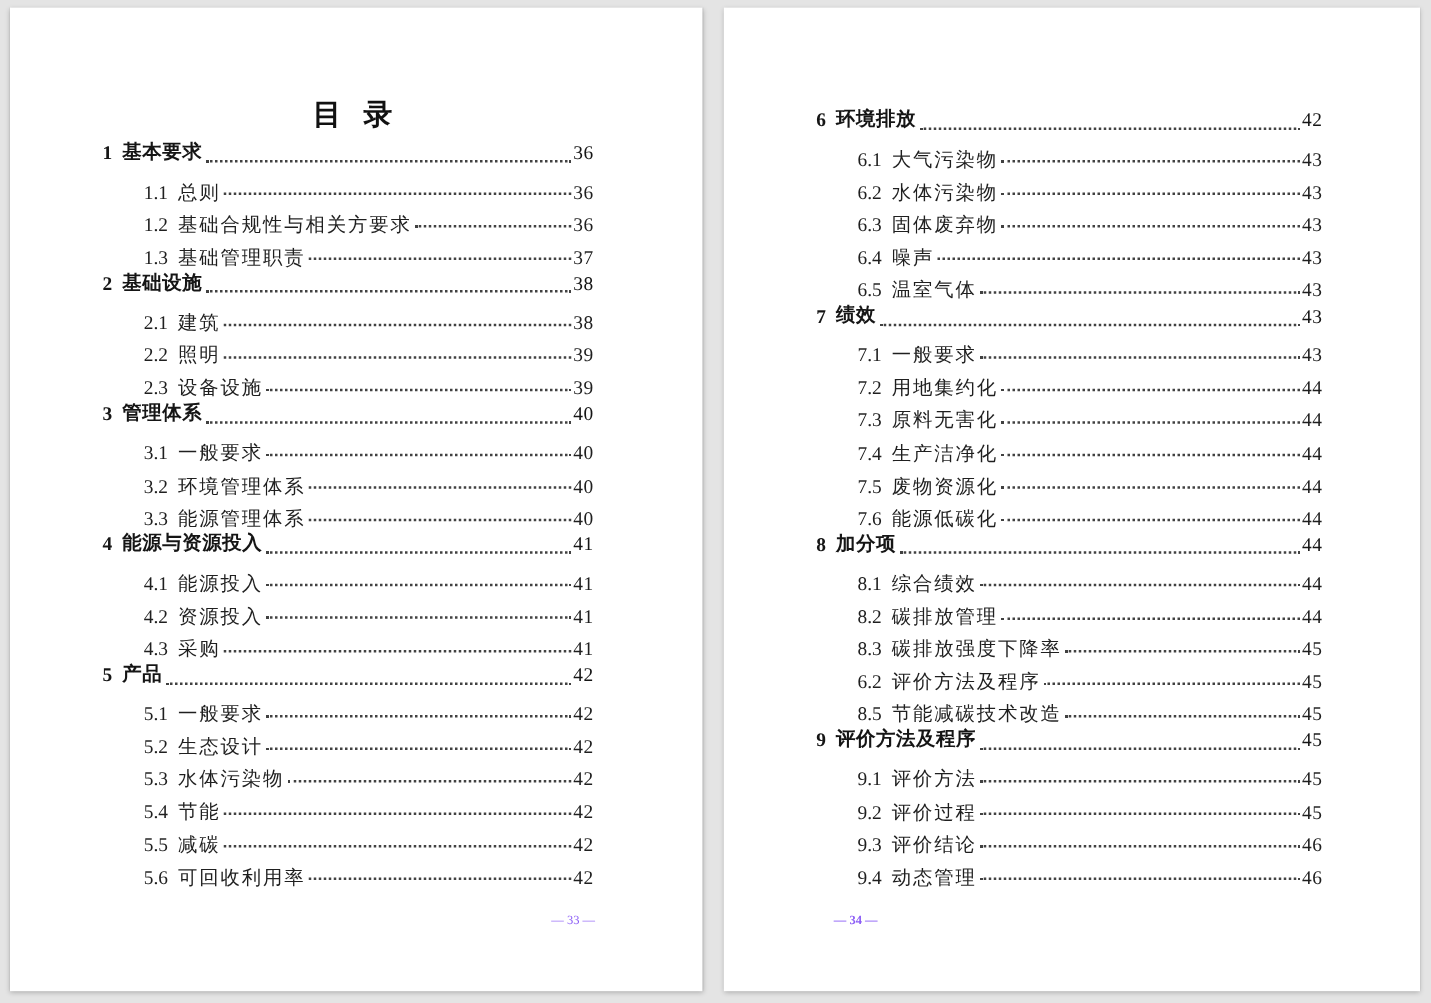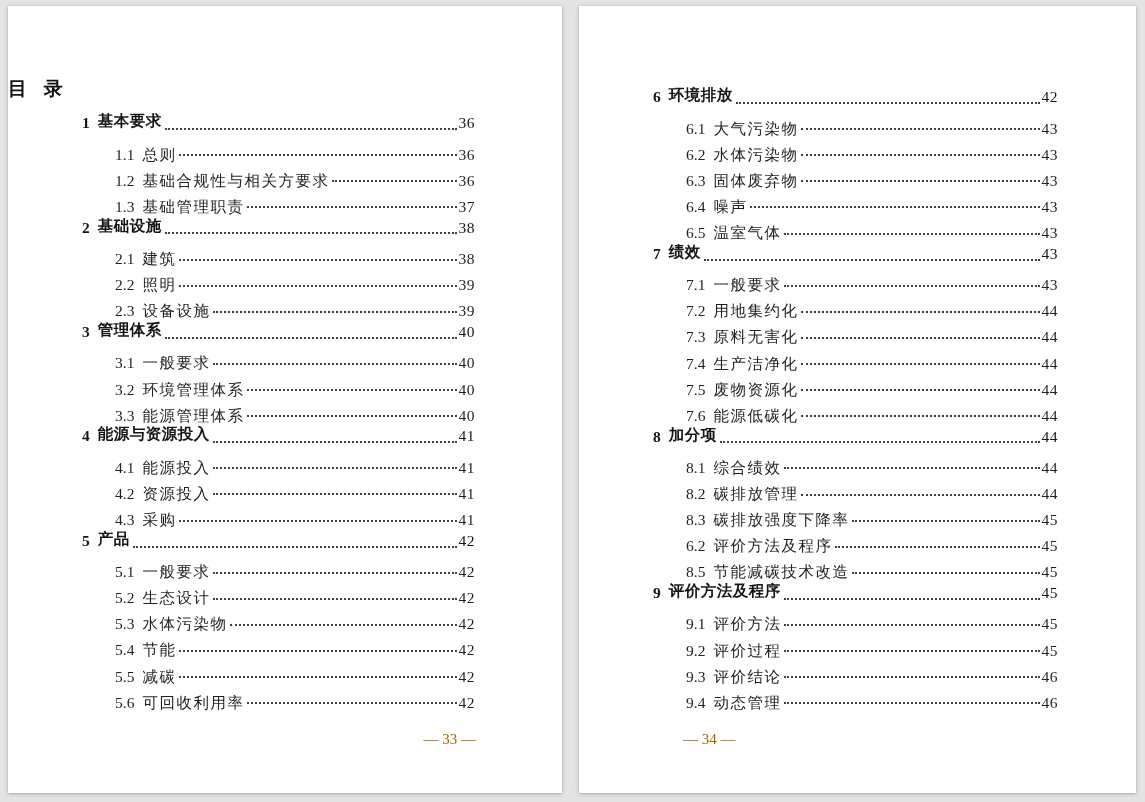--- a/index.html
+++ b/index.html
@@ -27,21 +27,22 @@
     box-shadow: 0 1px 4px rgba(0,0,0,0.25), 0 0 1px rgba(0,0,0,0.18);
   }
   .page-left  { left: 8px;   width: 554px; }
   .page-right { left: 579px; width: 557px; }
 
   .toc-title {
     position: absolute;
     top: 70px;
     left: 0;
     width: 100%;
-    font-size: 19px;
+    text-align: center;
+    font-size: 23px;
     font-weight: bold;
     letter-spacing: 6px;
     color: #111111;
   }
 
   .toc {
     position: absolute;
     font-size: 15.5px;
     line-height: 1;
   }
@@ -71,26 +72,26 @@
   }
   .pageno {
     flex: 0 0 auto;
     font-weight: normal;
     letter-spacing: 0.5px;
   }
 
   .footer {
     position: absolute;
     top: 725px;
-    font-size: 15px;
-    color: #a16207;
+    font-size: 10px;
+    color: #8b5cf6;
     text-align: center;
   }
   .footer-left  { right: 86px; }
-  .footer-right { left: 104px; }
+  .footer-right { left: 88px; font-weight: bold; }
 </style>
 </head>
 <body>
 
 <div class="canvas">
 
   <div class="page page-left">
     <div class="toc-title">目 录</div>
     <div class="toc" id="toc-left">
         <div class="row l1">

